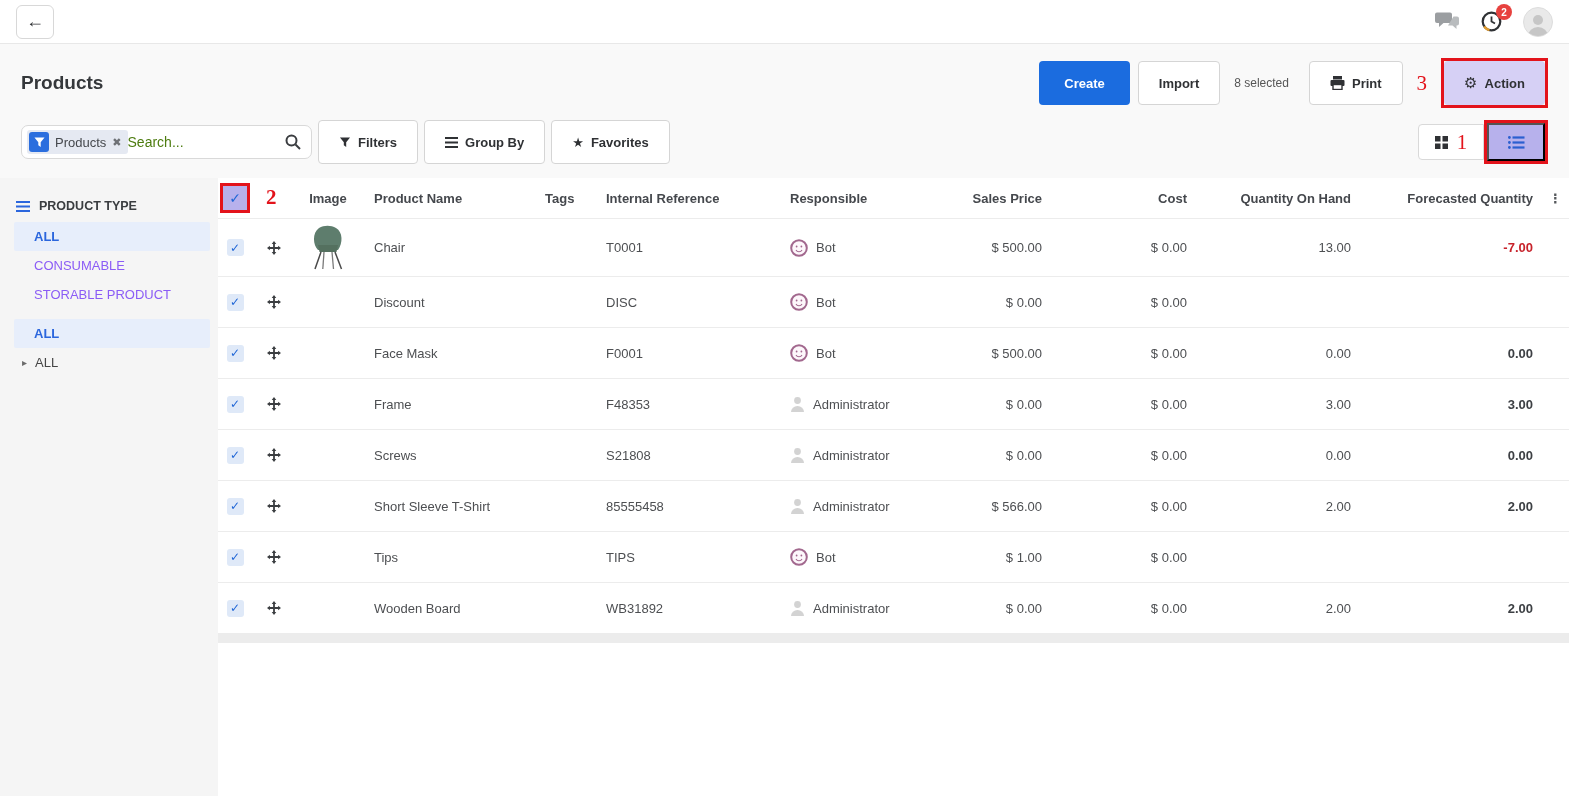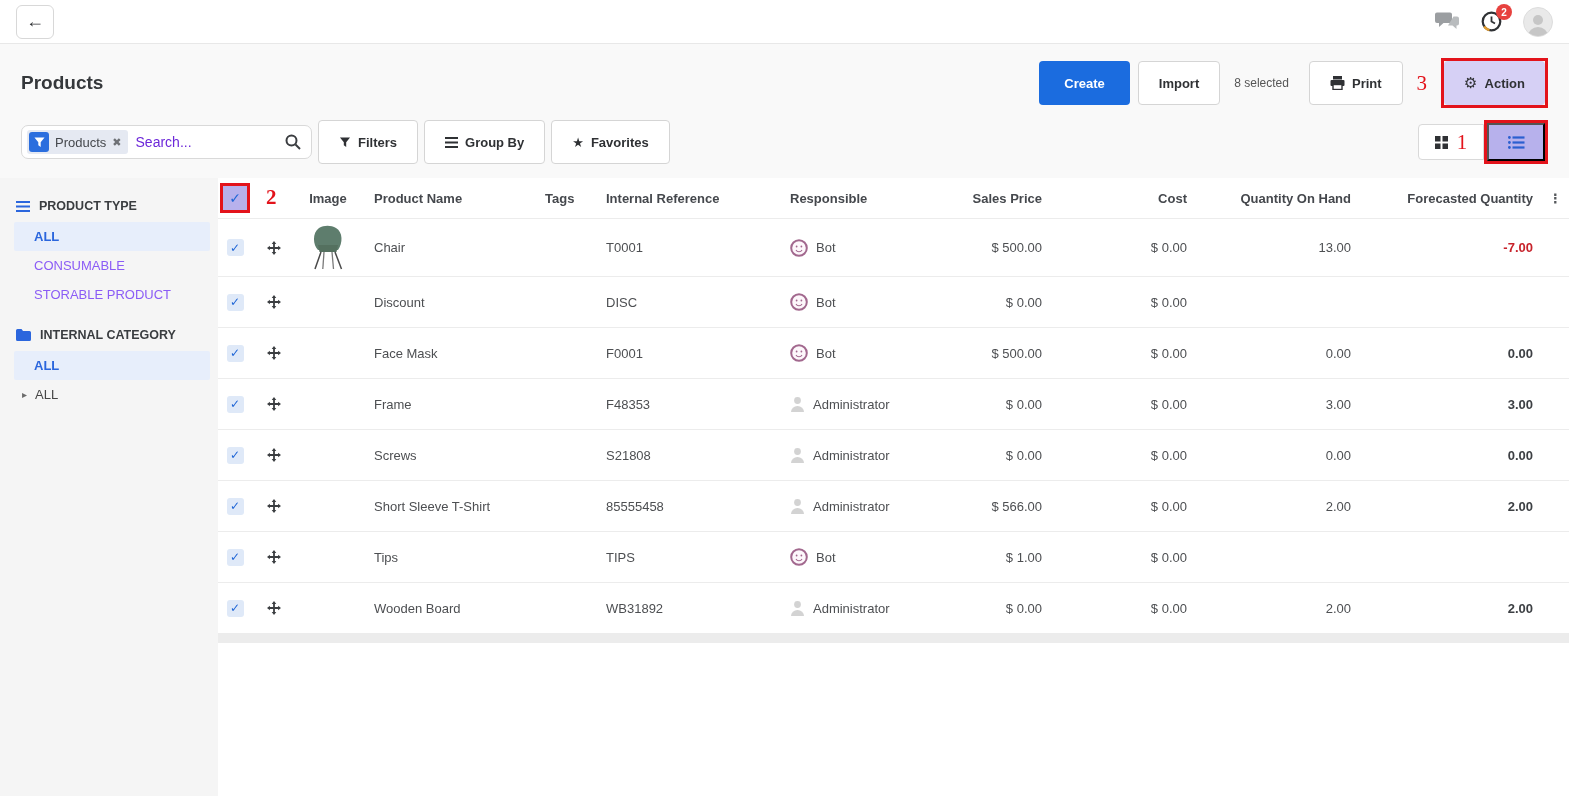--- a/index.html
+++ b/index.html
@@ -26,21 +26,21 @@
   .anno-num { font-family:"Liberation Serif",serif; color:#e3131b; font-size:21px; line-height:1; }
   .anno-box { border:3px solid #e3131b; display:inline-flex; }
 
   .cp-row2 { display:flex; align-items:center; justify-content:space-between; margin-top:12px; }
   .cp-row2-left { display:flex; align-items:center; gap:6px; }
   .searchbar { width:291px; height:34px; background:#fff; border:1px solid #d9d9d9; border-radius:7px; display:flex; align-items:center; padding:0 10px 0 5px; }
   .facet { background:#e5e9f2; border-radius:3px; height:24px; display:flex; align-items:center; gap:6px; padding:0 6px 0 2px; }
   .facet-icon { width:20px; height:20px; background:#2b6ede; border-radius:3px; display:flex; align-items:center; justify-content:center; }
   .facet-label { color:#45484d; }
   .facet-close { color:#6e7176; font-size:11px; font-weight:700; cursor:pointer; }
-  .search-placeholder { color:#6d28d9; font-size:14px; margin-left:8px; flex:1; }
+  .search-placeholder { color:#4d7c0f; font-size:14px; flex:1; }
   .switcher { display:flex; align-items:center; }
   .btn-kanban { width:66px; height:36px; background:#fff; border:1px solid #d9d9d9; border-radius:4px 0 0 4px; display:flex; align-items:center; justify-content:center; gap:9px; cursor:pointer; }
   .btn-list { width:58px; height:38px; background:#b7b1ec; display:flex; align-items:center; justify-content:center; cursor:pointer; }
 
   
   .content { display:flex; height:640px; }
   .sidebar { width:218px; background:#f5f5f5; padding-top:12px; flex:none; }
   .sb-section { margin-bottom:10px; }
   .sb-header { display:flex; align-items:center; gap:9px; padding:9px 16px; font-size:12.5px; font-weight:700; color:#3a3d40; }
   .sb-item { margin:0 8px 0 14px; padding:7px 8px 7px 20px; color:#8b5cf6; font-size:13px; cursor:pointer; border-radius:2px; }
@@ -231,28 +231,20 @@
               <rect y="9" width="14" height="2" fill="#2b66dd"></rect>
             </svg>
           </span>
         <span>PRODUCT TYPE</span>
       </div>
       <div class="sb-item selected">ALL</div>
       <div class="sb-item">CONSUMABLE</div>
       <div class="sb-item">STORABLE PRODUCT</div>
     </div>
     <div class="sb-section">
-      <div class="sb-header">
-        <span style="display:flex;">
-            <svg width="15" height="12" viewBox="0 0 15 12">
-              <path d="M0 1.5 a1.5 1.5 0 0 1 1.5 -1.5 h4 l1.5 2 h6.5 a1.5 1.5 0 0 1 1.5 1.5 v7 a1.5 1.5 0 0 1 -1.5 1.5 h-12 a1.5 1.5 0 0 1 -1.5 -1.5 z" fill="#2b66dd"></path>
-            </svg>
-          </span>
-        <span>INTERNAL CATEGORY</span>
-      </div>
       <div class="sb-item selected">ALL</div>
       <div class="sb-item tree">
         <span class="caret glyph">▸</span>
         <span>ALL</span>
       </div>
     </div>
   </div>
 
   <div class="main">
 

